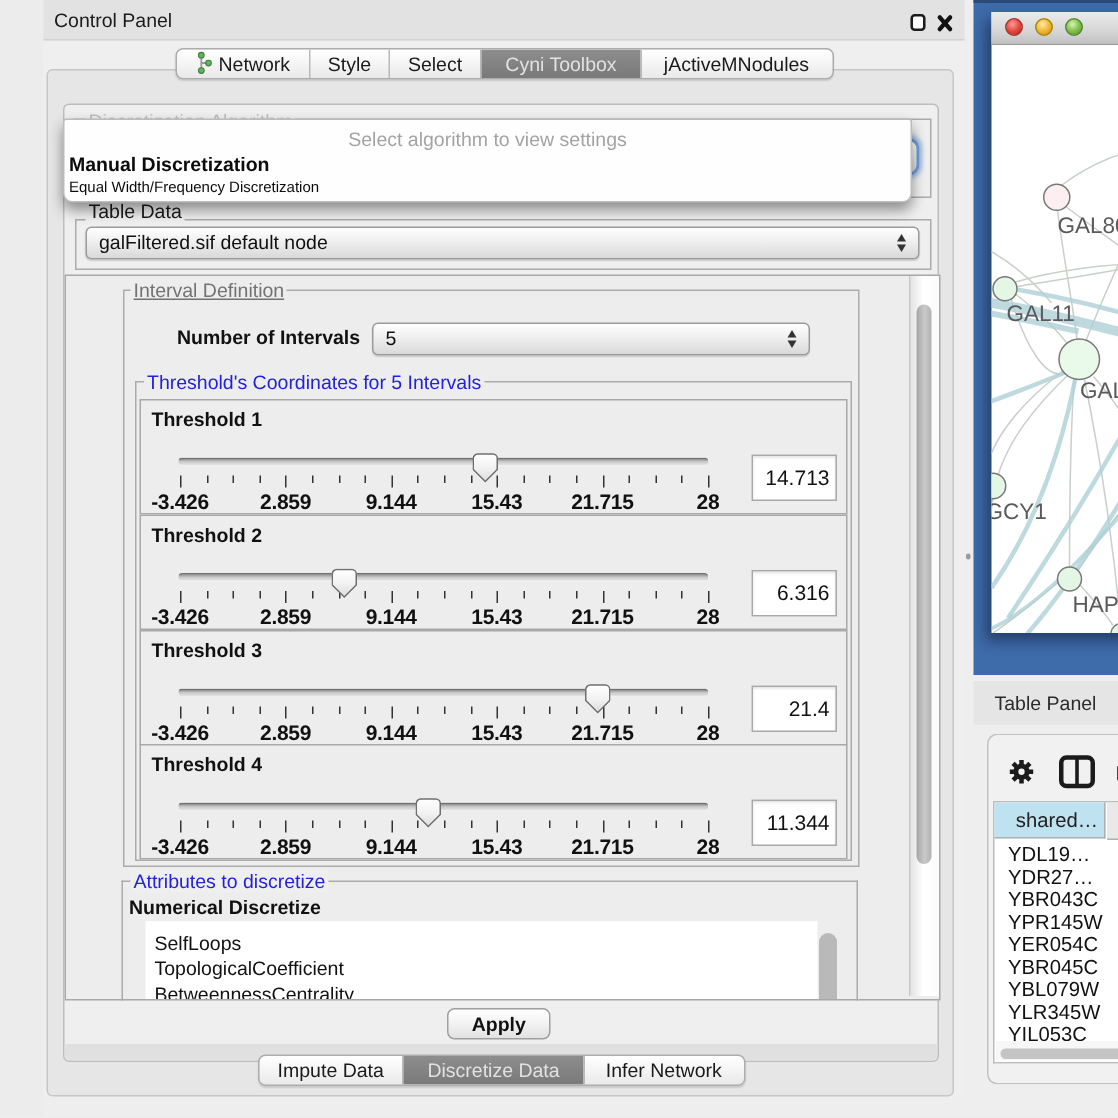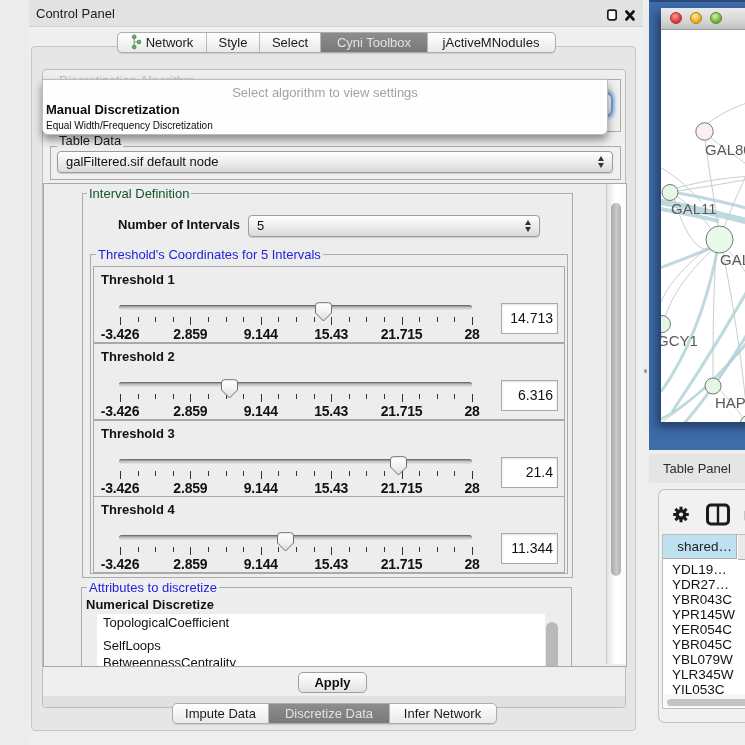--- a/index.html
+++ b/index.html
@@ -138,21 +138,21 @@
   <div class="combo" style="left:28px;top:151px;width:546px;">galFiltered.sif default node
     <i class="carr cup"></i><i class="carr cdn"></i>
   </div>
 
   <div id="setPanel">
     <div id="vsTrack">
         <div id="vsThumb"></div>
       </div>
 
     <div class="group" style="left:38px;top:9px;width:489px;height:383px;"></div>
-    <div class="gtitle" style="left:43px;top:2px;color:#14532d;background:#ededed;">Interval Definition</div>
+    <div class="gtitle" style="left:43px;top:2px;color:#737373;background:#ededed;text-decoration:underline;">Interval Definition</div>
 
     <div class="lbl b" style="left:74px;top:33px;">Number of Intervals</div>
     <div class="combo" style="left:204px;top:31px;width:282px;background:linear-gradient(#ffffff,#efefef 45%,#d9d9d9);">5
       <i class="carr cup"></i><i class="carr cdn"></i>
     </div>
 
     <div class="group" style="left:46px;top:70px;width:476px;height:318px;"></div>
     <div class="gtitle" style="left:52px;top:63px;color:#2222dd;background:#ededed;">Threshold's Coordinates for 5 Intervals</div>
 
   <div class="tpanel" style="top: 82px;">
@@ -322,22 +322,22 @@
           <path d="M3.5 0.7 h10 a3 3 0 0 1 3 3 v7.3 l-8 8 l-8 -8 v-7.3 a3 3 0 0 1 3 -3 z" fill="url(#tg4)" stroke="#6f6f6f" stroke-width="1"></path>
         </svg>
         <div class="tfield">11.344</div>
       </div>
     </div>
 
   <div class="group" style="left:52px;top:587px;width:489px;height:79px;border-bottom:none;"></div>
   <div class="gtitle" style="left:58px;top:580px;color:#2222dd;">Attributes to discretize</div>
   <div class="lbl b" style="left:57px;top:597px;">Numerical Discretize</div>
   <div id="numList">
+    <div style="padding-top:6px;">SelfLoops</div>
     <div>TopologicalCoefficient</div>
-    <div style="padding-top:6px;">SelfLoops</div>
     <div>BetweennessCentrality</div>
   </div>
   <div class="abs" style="left:517px;top:622px;width:12px;height:44px;background:#b9b9b9;border-radius:6px 6px 0 0;"></div>
 
   <div id="applyBtn">Apply</div>
 
   <div class="tabbar" id="botTabs">
     <div class="tab" style="width:95px;">Impute Data</div>
     <div class="tab sel" style="width:120px;">Discretize Data</div>
     <div class="tab" style="width:105px;">Infer Network</div>

